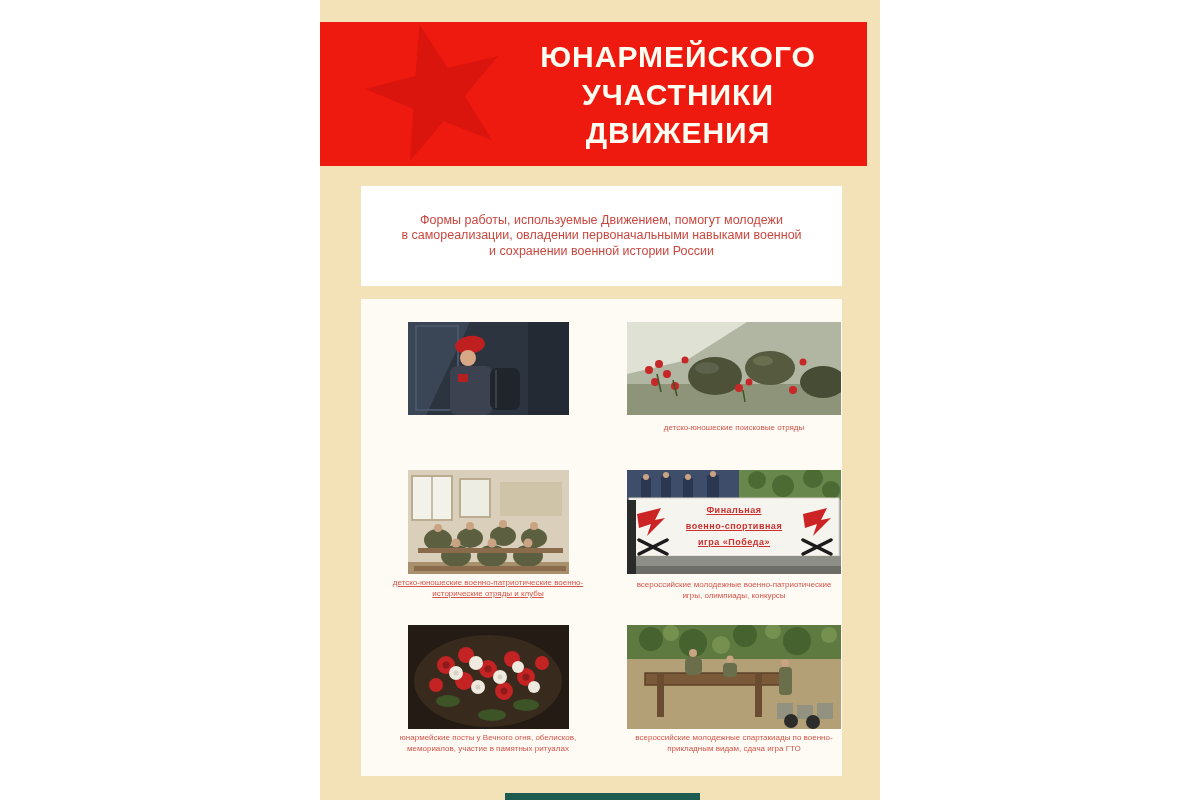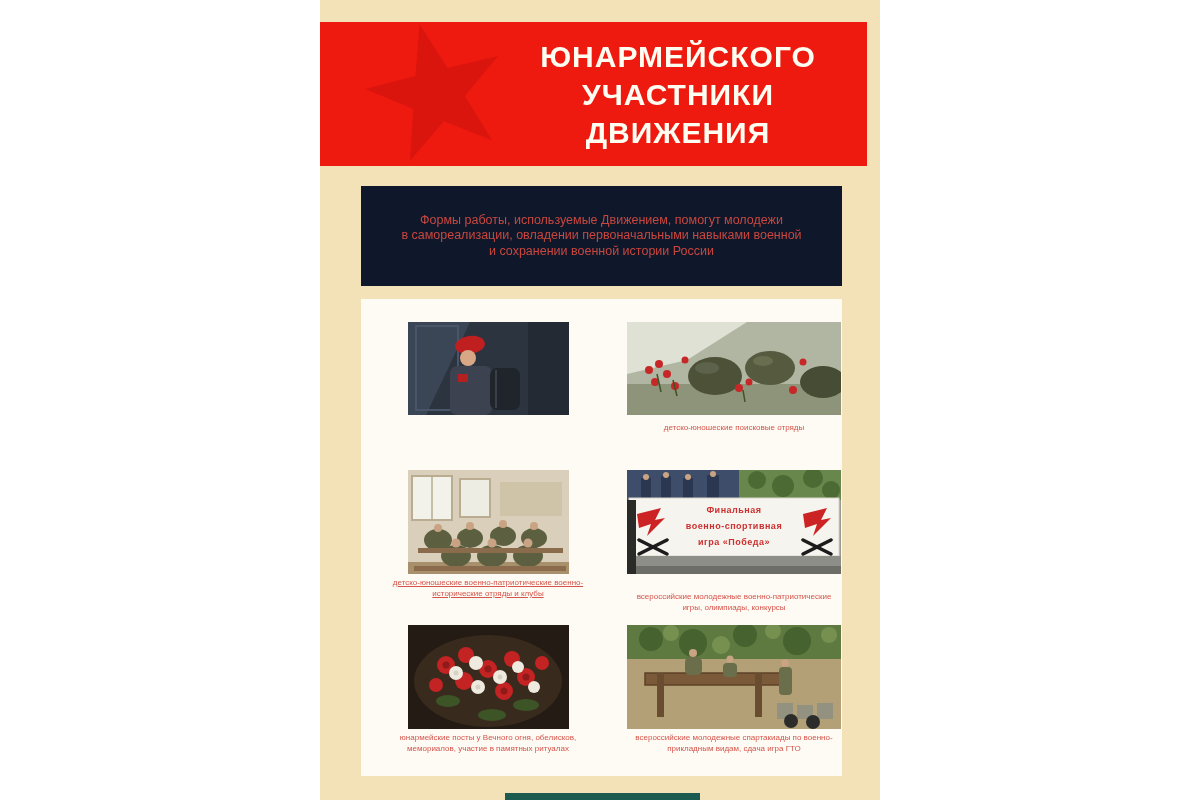--- a/index.html
+++ b/index.html
@@ -8,46 +8,46 @@
          font-family:"Liberation Sans", sans-serif;}
   .poster{position:absolute;left:320px;top:0;width:560px;height:800px;background:#f3e1b8;}
 
   
   .header-band{position:absolute;left:0;top:22px;width:547px;height:144px;background:#ee1a10;overflow:hidden;}
   .star-watermark{position:absolute;left:2px;top:2px;width:232px;height:140px;}
   .title-block{position:absolute;left:168px;top:16px;width:380px;text-align:center;
                color:#fdfdf2;font-weight:bold;font-size:30px;line-height:38px;letter-spacing:1px;}
 
   
-  .intro-box{position:absolute;left:41px;top:186px;width:481px;height:100px;background:#0f172a;
+  .intro-box{position:absolute;left:41px;top:186px;width:481px;height:100px;background:#ffffff;
              display:flex;flex-direction:column;justify-content:center;align-items:center;}
   .intro-line{color:#c9473f;font-size:12.5px;line-height:15.5px;text-align:center;white-space:nowrap;}
 
   
   .grid-panel{position:absolute;left:41px;top:299px;width:481px;height:477px;background:#fdfbf4;}
   .photo{position:absolute;overflow:hidden;background:#888;}
   .photo svg{display:block;width:100%;height:100%;}
   .p1{left:47px;top:23px;width:161px;height:93px;}
   .p2{left:266px;top:23px;width:214px;height:93px;}
   .p3{left:47px;top:171px;width:161px;height:104px;}
   .p4{left:266px;top:171px;width:214px;height:104px;}
   .p5{left:47px;top:326px;width:161px;height:104px;}
   .p6{left:266px;top:326px;width:214px;height:104px;}
 
   .caption{position:absolute;color:#d5544b;font-size:8px;line-height:11px;text-align:center;}
   .c1{left:27px;top:121px;width:200px;}
   .c2{left:273px;top:123px;width:200px;}
   .c3{left:27px;top:278px;width:200px;text-decoration:underline;}
-  .c4{left:273px;top:292px;width:200px;}
+  .c4{left:273px;top:280px;width:200px;}
   .c5{left:27px;top:433px;width:200px;}
   .c6{left:256px;top:433px;width:234px;}
 
   
   .banner-text{position:absolute;left:40px;top:32px;width:134px;text-align:center;
-               color:#cc3030;font-weight:bold;font-size:9px;line-height:16px;letter-spacing:.5px;}
+               color:#cc3030;font-weight:bold;font-size:9px;line-height:16px;letter-spacing:.5px;text-decoration:underline;}
 
   
   .footer-bar{position:absolute;left:185px;top:793px;width:195px;height:7px;background:#1d5b50;}
 </style>
 </head>
 <body>
 
 <div class="stage">
   <div class="poster">
 

